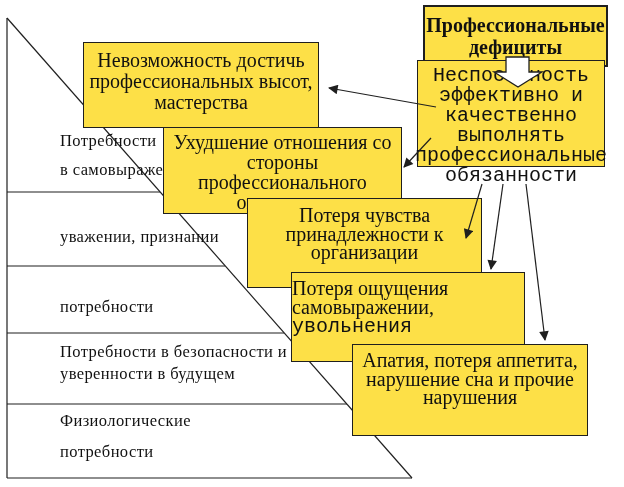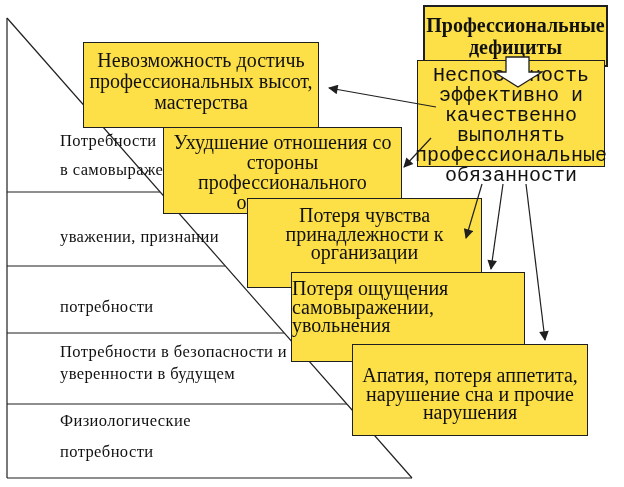--- a/index.html
+++ b/index.html
@@ -41,41 +41,41 @@
     justify-content: center;
     align-items: flex-start;
     text-align: center;
     font-size: 20px;
     white-space: pre-line;
   }
   .b1 { left: 83px;  top: 42px;  width: 236px; height: 86px; padding-top: 7px;  line-height: 21px;   z-index: 10; }
   .b2 { left: 163px; top: 127px; width: 239px; height: 87px; padding-top: 4px;  line-height: 20px;   z-index: 11; }
   .b3 { left: 227px; top: 198px; width: 235px; height: 90px; padding-top: 7px;  line-height: 18.5px; z-index: 12; margin-left: 20px; }
   .b4 { left: 291px; top: 272px; width: 234px; height: 90px; padding-top: 6px;  line-height: 18.5px; z-index: 13; white-space: normal; display: block; }
-  .b5 { left: 352px; top: 344px; width: 236px; height: 92px; padding-top: 21px;  line-height: 18.5px; z-index: 14; }
+  .b5 { left: 352px; top: 344px; width: 236px; height: 92px; padding-top: 6px;  line-height: 18.5px; z-index: 14; }
 
   .cause {
     left: 417px; top: 60px; width: 188px; height: 107px;
     border-width: 1.7px;
     padding-top: 5px;
     line-height: 20px;
     z-index: 20;
     font-family: Liberation Mono, monospace;
   }
   .title {
     left: 423px; top: 5px; width: 185px; height: 62px;
     border-width: 2px;
     font-weight: bold;
     align-items: center;
     line-height: 22px;
     z-index: 20;
     padding-top: 0;
   }
   .b4 .ln { text-align: left; }
-  .sans-word { font-family: Liberation Serif, serif; }
+  .sans-word { font-family: Liberation Mono, monospace; }
 </style>
 </head>
 <body>
 
 <div class="stage">
 
   <svg id="triangle-layer" class="layer" viewBox="0 0 624 487" xmlns="http://www.w3.org/2000/svg">
     <g stroke="#1f1f1f" stroke-width="1.2" fill="none">
       <line x1="7" y1="18" x2="7" y2="478"></line>
       <line x1="7" y1="478" x2="412" y2="478"></line>

